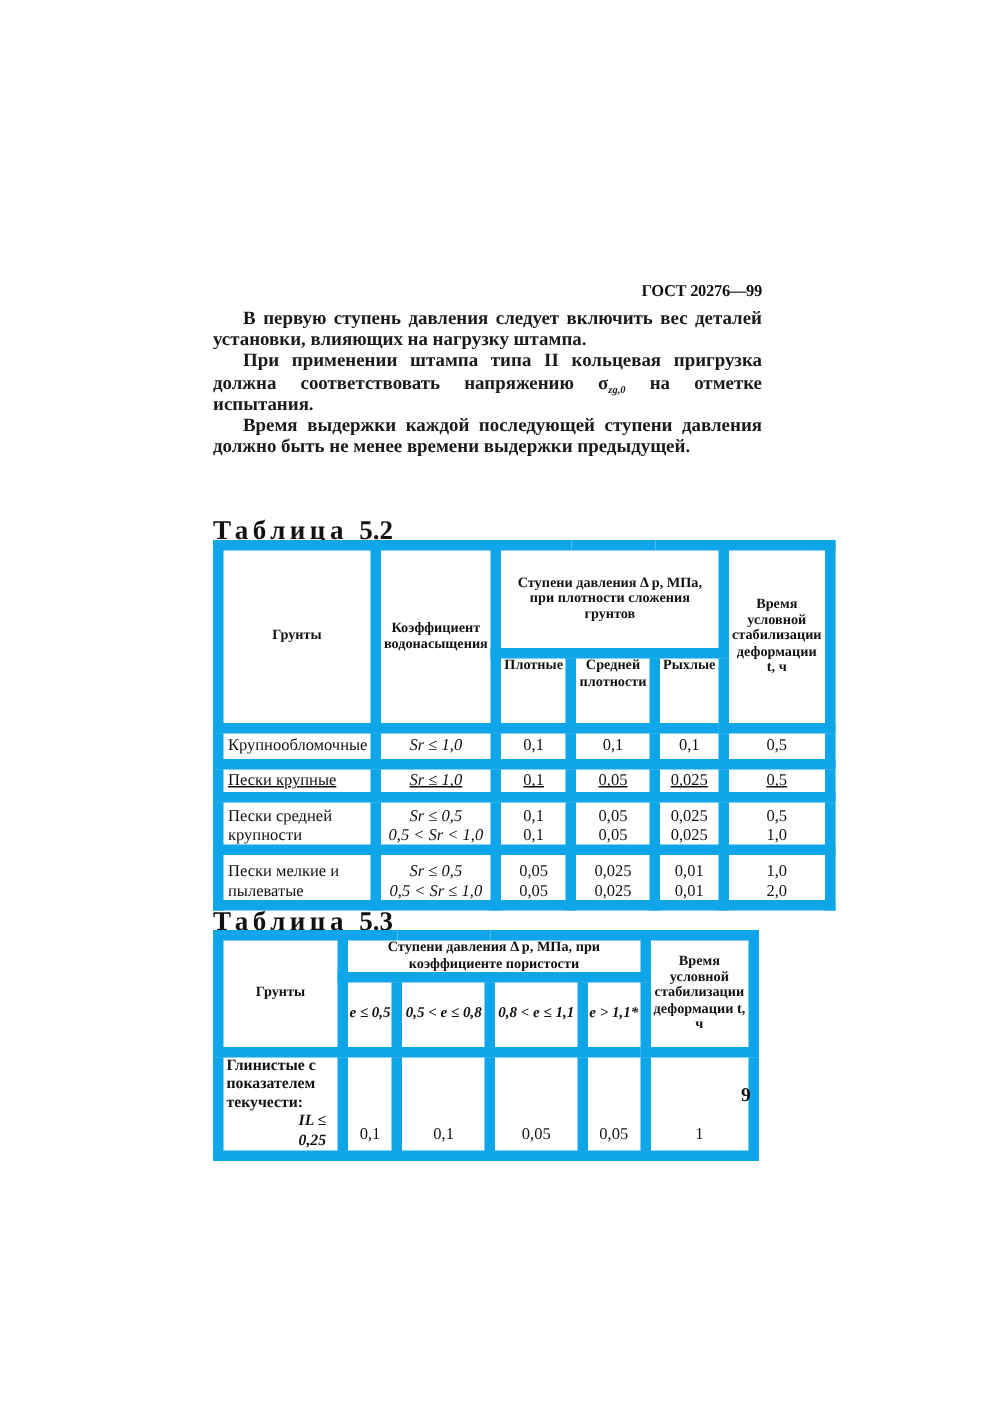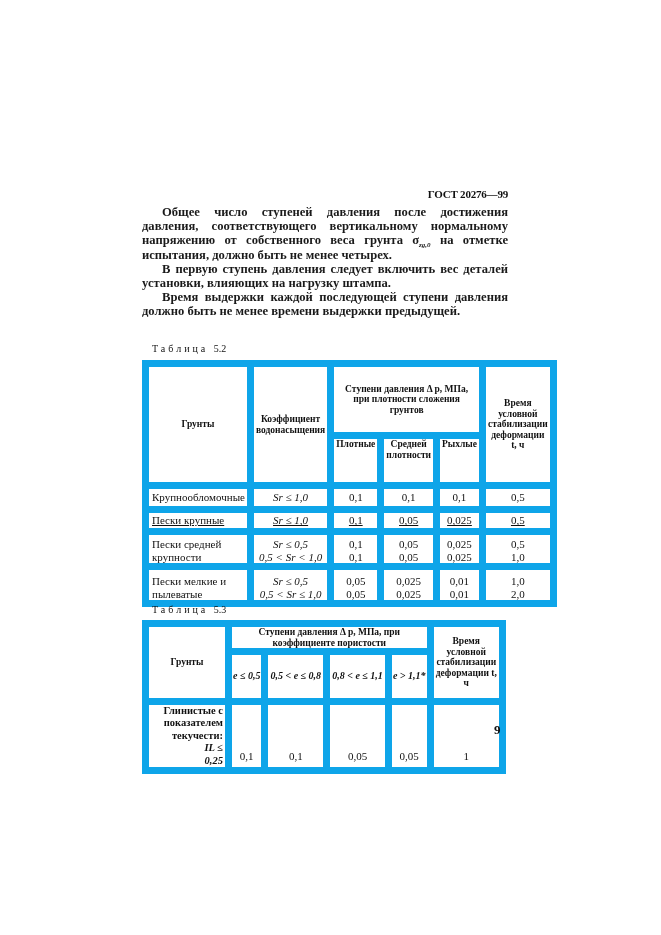--- a/index.html
+++ b/index.html
@@ -41,24 +41,24 @@
       text-indent: 20px;
     }
     .body-text sub {
       font-size: 7px;
       font-style: italic;
       vertical-align: -3px;
       line-height: 0;
     }
     .table-caption {
       position: absolute;
-      left: 152px;
-      font-size: 10px;
+      left: 142px;
+      font-size: 18px;
       letter-spacing: 3px;
-      font-weight: 400;
+      font-weight: 700;
     }
     .table-caption .num { letter-spacing: 0; }
 
     table.gost {
       position: absolute;
       border-collapse: collapse;
       font-size: 9.5px;
       line-height: 10.5px;
       color: #111;
     }
@@ -81,22 +81,22 @@
       font-size: 13px;
       font-weight: bold;
     }
   </style>
 </head>
 <body>
 
 <div class="page-header">ГОСТ 20276—99</div>
 
 <div class="body-text">
-  <p><span>Общее число ступеней давления после достижения давления, соответствующего вертикальному нормальному напряжению от собственного веса грунта σ</span><sub>zg,0</sub><span> на отметке испытания, должно быть не менее четырех.</span></p>
   <p>В первую ступень давления следует включить вес деталей установки, влияющих на нагрузку штампа.</p>
+  <p><span>При применении штампа типа II кольцевая пригрузка должна соответствовать напряжению σ</span><sub>zg,0</sub><span> на отметке испытания.</span></p>
   <p>Время выдержки каждой последующей ступени давления должно быть не менее времени выдержки предыдущей.</p>
 </div>
 
 <div class="table-caption" style="top:343px;">
   <span>Таблица</span>
   <span class="num">5.2</span>
 </div>
 
 <table class="gost" style="left:142px; top:360px; width:366px;">
   <colgroup>
@@ -205,21 +205,21 @@
     <th colspan="4">Ступени давления Δ p, МПа, при коэффициенте пористости</th>
     <th rowspan="2">Время условной стабилизации деформации t, ч</th>
   </tr>
   <tr style="height:25px;">
     <th class="italic" style="font-weight:600; font-size:10px; white-space:nowrap; padding:16px 1px;">e ≤ 0,5</th>
     <th class="italic" style="font-weight:600; font-size:10px; white-space:nowrap;">0,5 &lt; e ≤ 0,8</th>
     <th class="italic" style="font-weight:600; font-size:10px; white-space:nowrap;">0,8 &lt; e ≤ 1,1</th>
     <th class="italic" style="font-weight:600; font-size:10px; white-space:nowrap; padding:0 1px;">e &gt; 1,1*</th>
   </tr>
   <tr class="val" style="height:48px;">
-    <td style="text-align:right; padding-left:2px; font-weight:600; font-size:10.5px; line-height:12.5px;">
+    <td style="text-align:left; padding-left:2px; font-weight:600; font-size:10.5px; line-height:12.5px;">
       <div>Глинистые с показателем текучести:</div>
       <div class="italic" style="padding-left:6px;">IL ≤ 0,25</div>
     </td>
     <td style="vertical-align:bottom; padding-bottom:5px;">0,1</td>
     <td style="vertical-align:bottom; padding-bottom:5px;">0,1</td>
     <td style="vertical-align:bottom; padding-bottom:5px;">0,05</td>
     <td style="vertical-align:bottom; padding-bottom:5px;">0,05</td>
     <td style="vertical-align:bottom; padding-bottom:5px;">1</td>
   </tr>
 </tbody>

